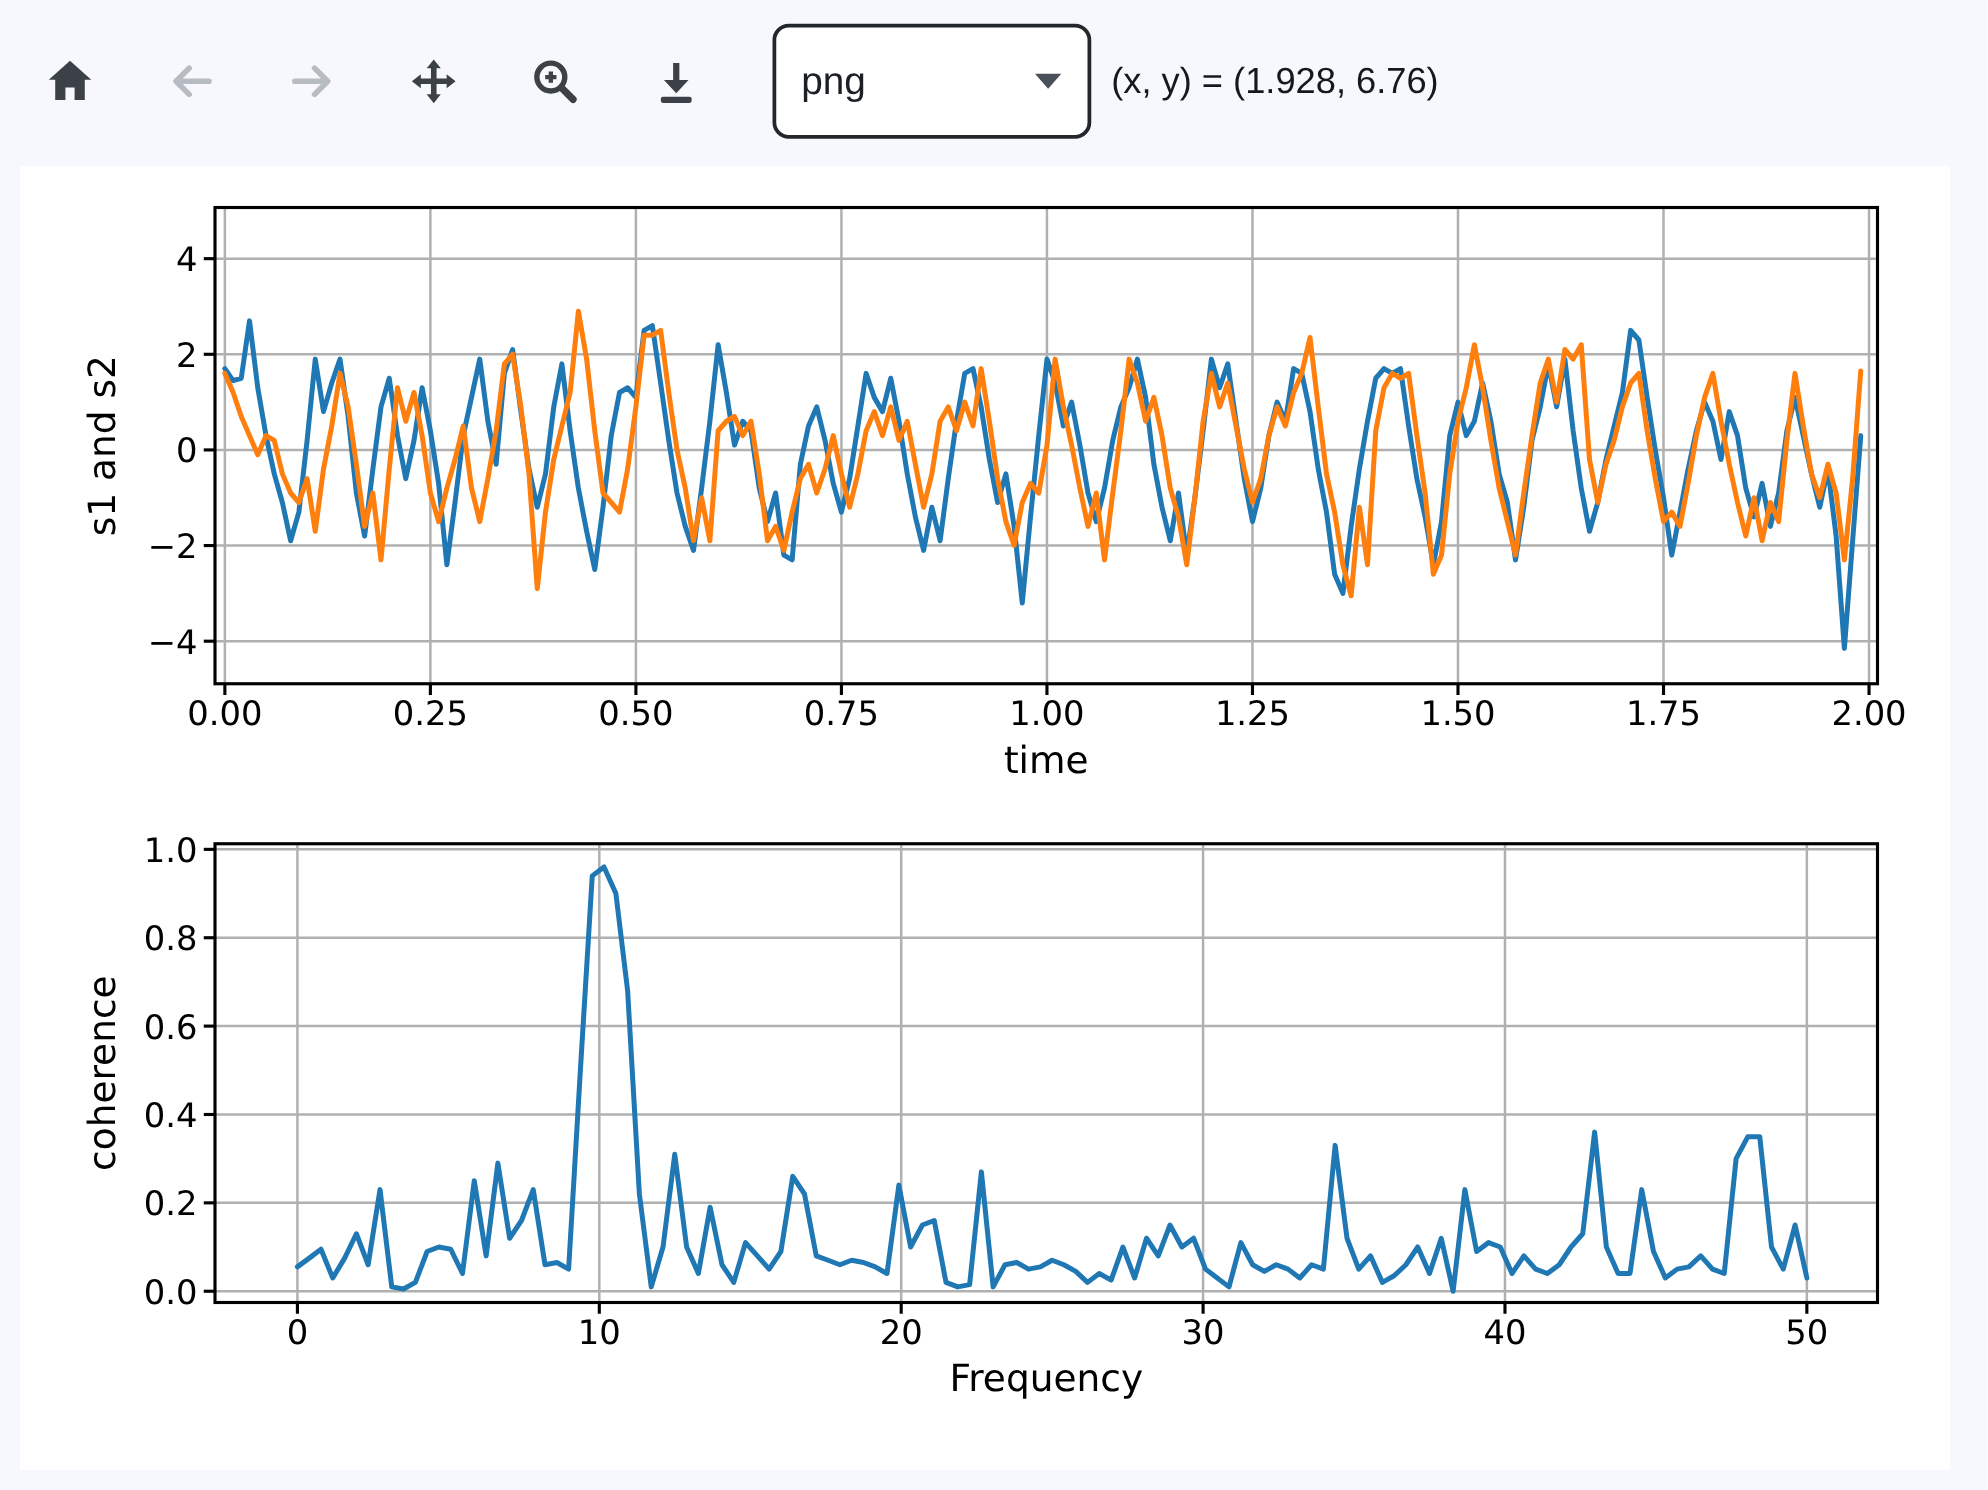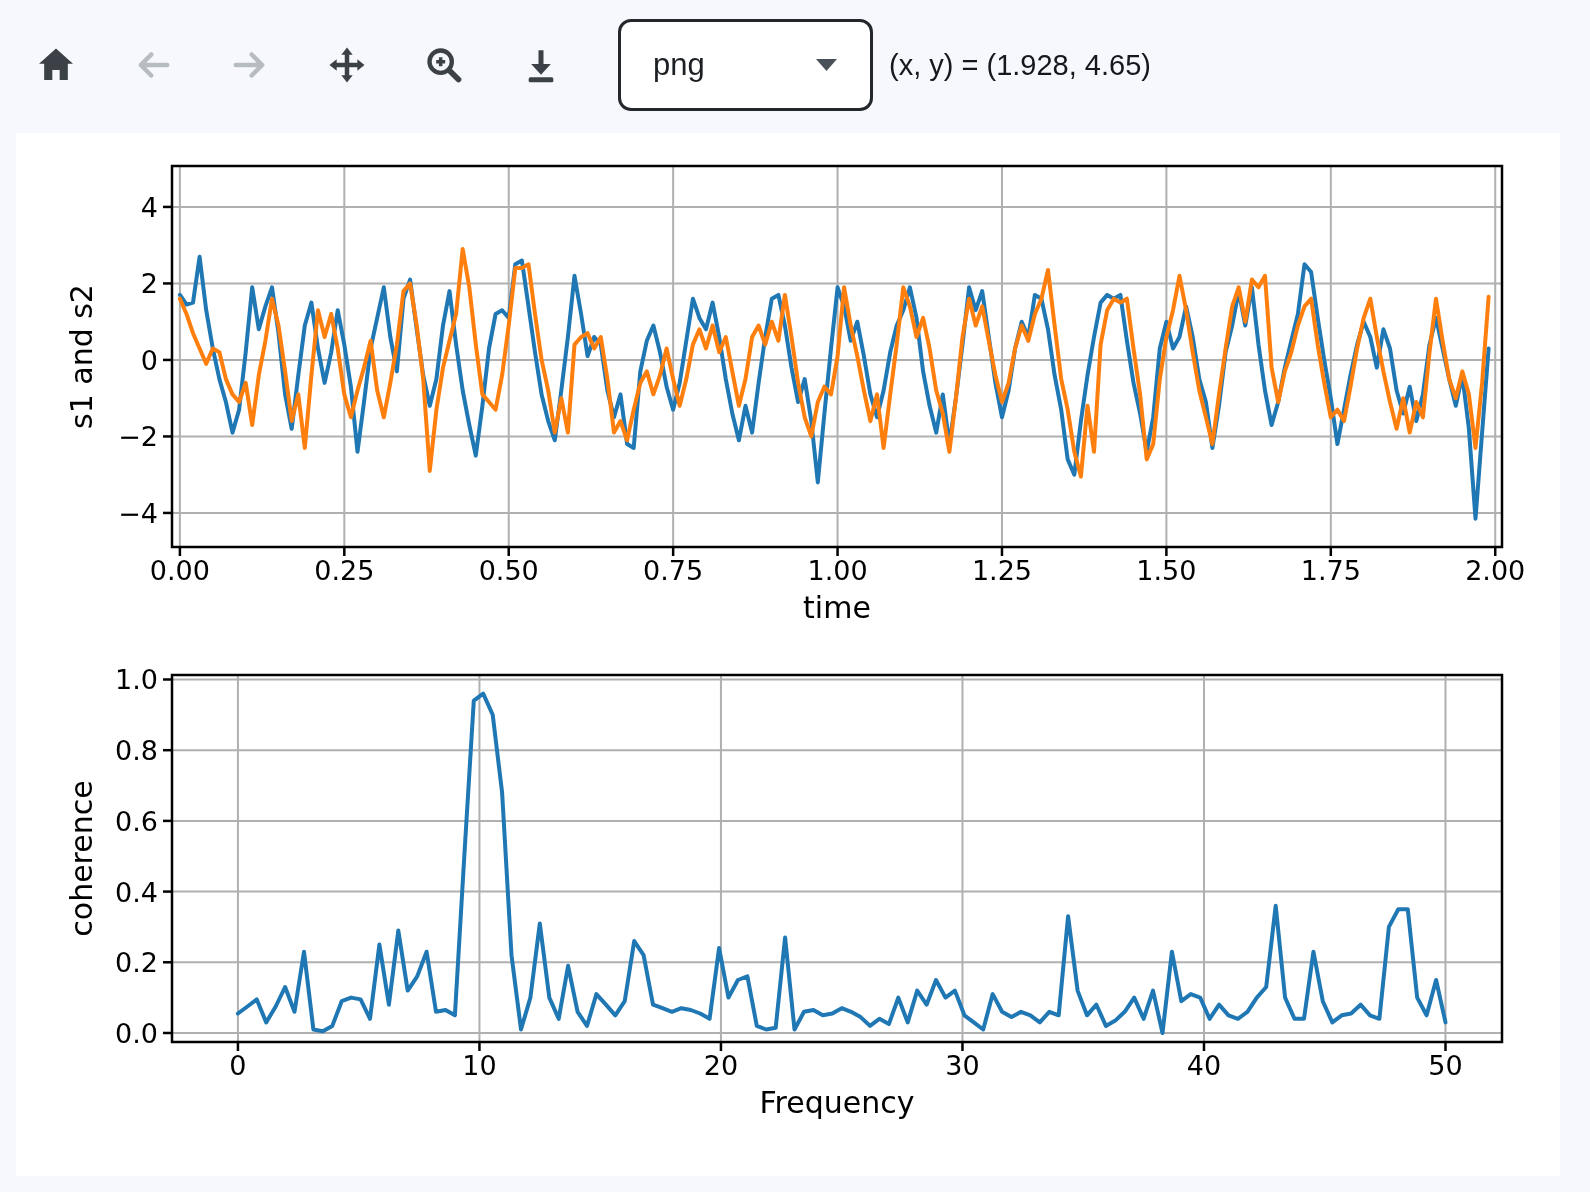--- a/index.html
+++ b/index.html
@@ -19,21 +19,21 @@
     color:#3c4148;cursor:pointer;flex:0 0 auto;
   }
   .tb-btn.disabled{color:#b7bbc2;cursor:default;}
   .tb-btn svg{width:40px;height:40px;display:block;}
   .format-select{
     box-sizing:border-box;
     width:255px;height:92px;
     background:#ffffff;
     border:3px solid #23272c;border-radius:13px;
     display:flex;align-items:center;
-    padding:0 32px;
+    padding:0 20px;
     cursor:pointer;flex:0 0 auto;
   }
   .format-value{font-size:31px;color:#1c2025;}
   .caret{margin-left:auto;width:23px;height:14px;display:block;}
   .readout{
     margin-left:16px;
     font-size:29px;color:#15181c;white-space:nowrap;
   }
   
   .canvas{
@@ -101,21 +101,21 @@
 
   <div class="format-select">
     <span class="format-value">png</span>
     <span class="caret">
       <svg viewBox="0 0 23 14" width="23" height="14">
           <path fill="#495057" d="M1 1 h21 L11.5 13 Z"></path>
         </svg>
     </span>
   </div>
 
-  <div class="readout">(x, y) = (1.928, 4.65)</div>
+  <div class="readout">(x, y) = (1.928, 6.76)</div>
 </div>
 
 <div class="canvas">
   <svg id="plots" width="1544" height="1043" viewBox="0 0 1544 1043">
       <g>
         <line x1="163.8920041536864" y1="33" x2="163.8920041536864" y2="414" stroke="#b0b0b0" stroke-width="2"></line>
         <line x1="328.30875735548636" y1="33" x2="328.30875735548636" y2="414" stroke="#b0b0b0" stroke-width="2"></line>
         <line x1="492.72551055728627" y1="33" x2="492.72551055728627" y2="414" stroke="#b0b0b0" stroke-width="2"></line>
         <line x1="657.1422637590863" y1="33" x2="657.1422637590863" y2="414" stroke="#b0b0b0" stroke-width="2"></line>
         <line x1="821.5590169608861" y1="33" x2="821.5590169608861" y2="414" stroke="#b0b0b0" stroke-width="2"></line>

